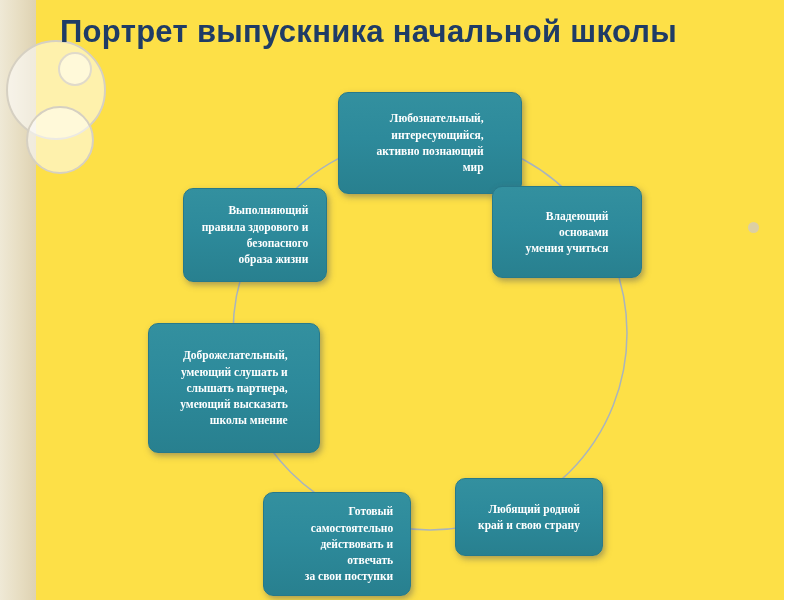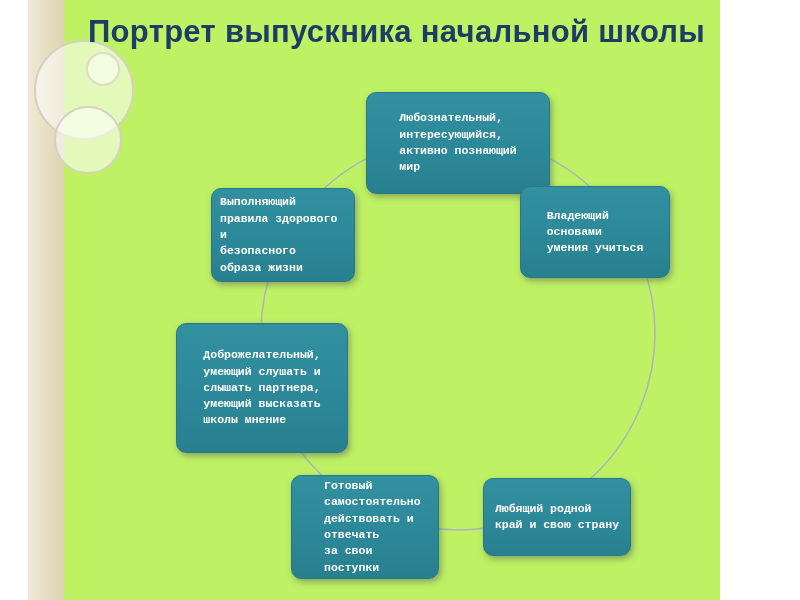--- a/index.html
+++ b/index.html
@@ -1,23 +1,22 @@
 <!DOCTYPE html>
 <html><head>
 <meta charset="utf-8">
 <style>
   html, body { margin: 0; padding: 0; background: #ffffff; }
   .slide {
     position: relative;
-    width: 692px;
+    width: 784px;
     height: 600px;
-    background: #bef264;
+    background: #fde047;
     overflow: hidden;
     font-family: "Liberation Sans", sans-serif;
-    margin-left: 28px;
   }
   
   .band {
     position: absolute;
     left: 0; top: 0;
     width: 36px; height: 600px;
     background: linear-gradient(90deg, #efe9d6 0%, #e6dcc0 60%, #ded2b2 100%);
   }
   
   .ring {
@@ -50,38 +49,38 @@
     position: absolute;
     left: 0; top: 0;
   }
   
   .node {
     position: absolute;
     box-sizing: border-box;
     display: flex;
     align-items: center;
     justify-content: center;
-    text-align: left;
+    text-align: right;
     padding: 6px 8px;
     border-radius: 10px;
     background: linear-gradient(180deg, #33909f 0%, #2d8a9b 45%, #28808f 100%);
     border: 1px solid #27798a;
     box-shadow: 2px 3px 6px rgba(90,90,90,0.5);
     color: #ffffff;
-    font-family: Liberation Mono, monospace;
+    font-family: Liberation Serif, serif;
     font-weight: bold;
     font-size: 11.5px;
     line-height: 1.42;
     white-space: pre-line;
   }
   .n0 { left: 338px; top: 92px;  width: 184px; height: 102px; }
   .n1 { left: 492px; top: 186px; width: 150px; height: 92px;  }
   .n2 { left: 543px; top: 330px; width: 160px; height: 112px; }
   .n3 { left: 455px; top: 478px; width: 148px; height: 78px;  }
-  .n4 { left: 263px; top: 475px; width: 148px; height: 104px; padding-left: 32px; }
+  .n4 { left: 263px; top: 492px; width: 148px; height: 104px; padding-left: 32px; }
   .n5 { left: 148px; top: 323px; width: 172px; height: 130px; }
   .n6 { left: 183px; top: 188px; width: 144px; height: 94px;  }
 </style>
 </head>
 <body>
 
 <div class="slide">
 
   <div class="band"></div>
   <div class="ring ring1"></div>

